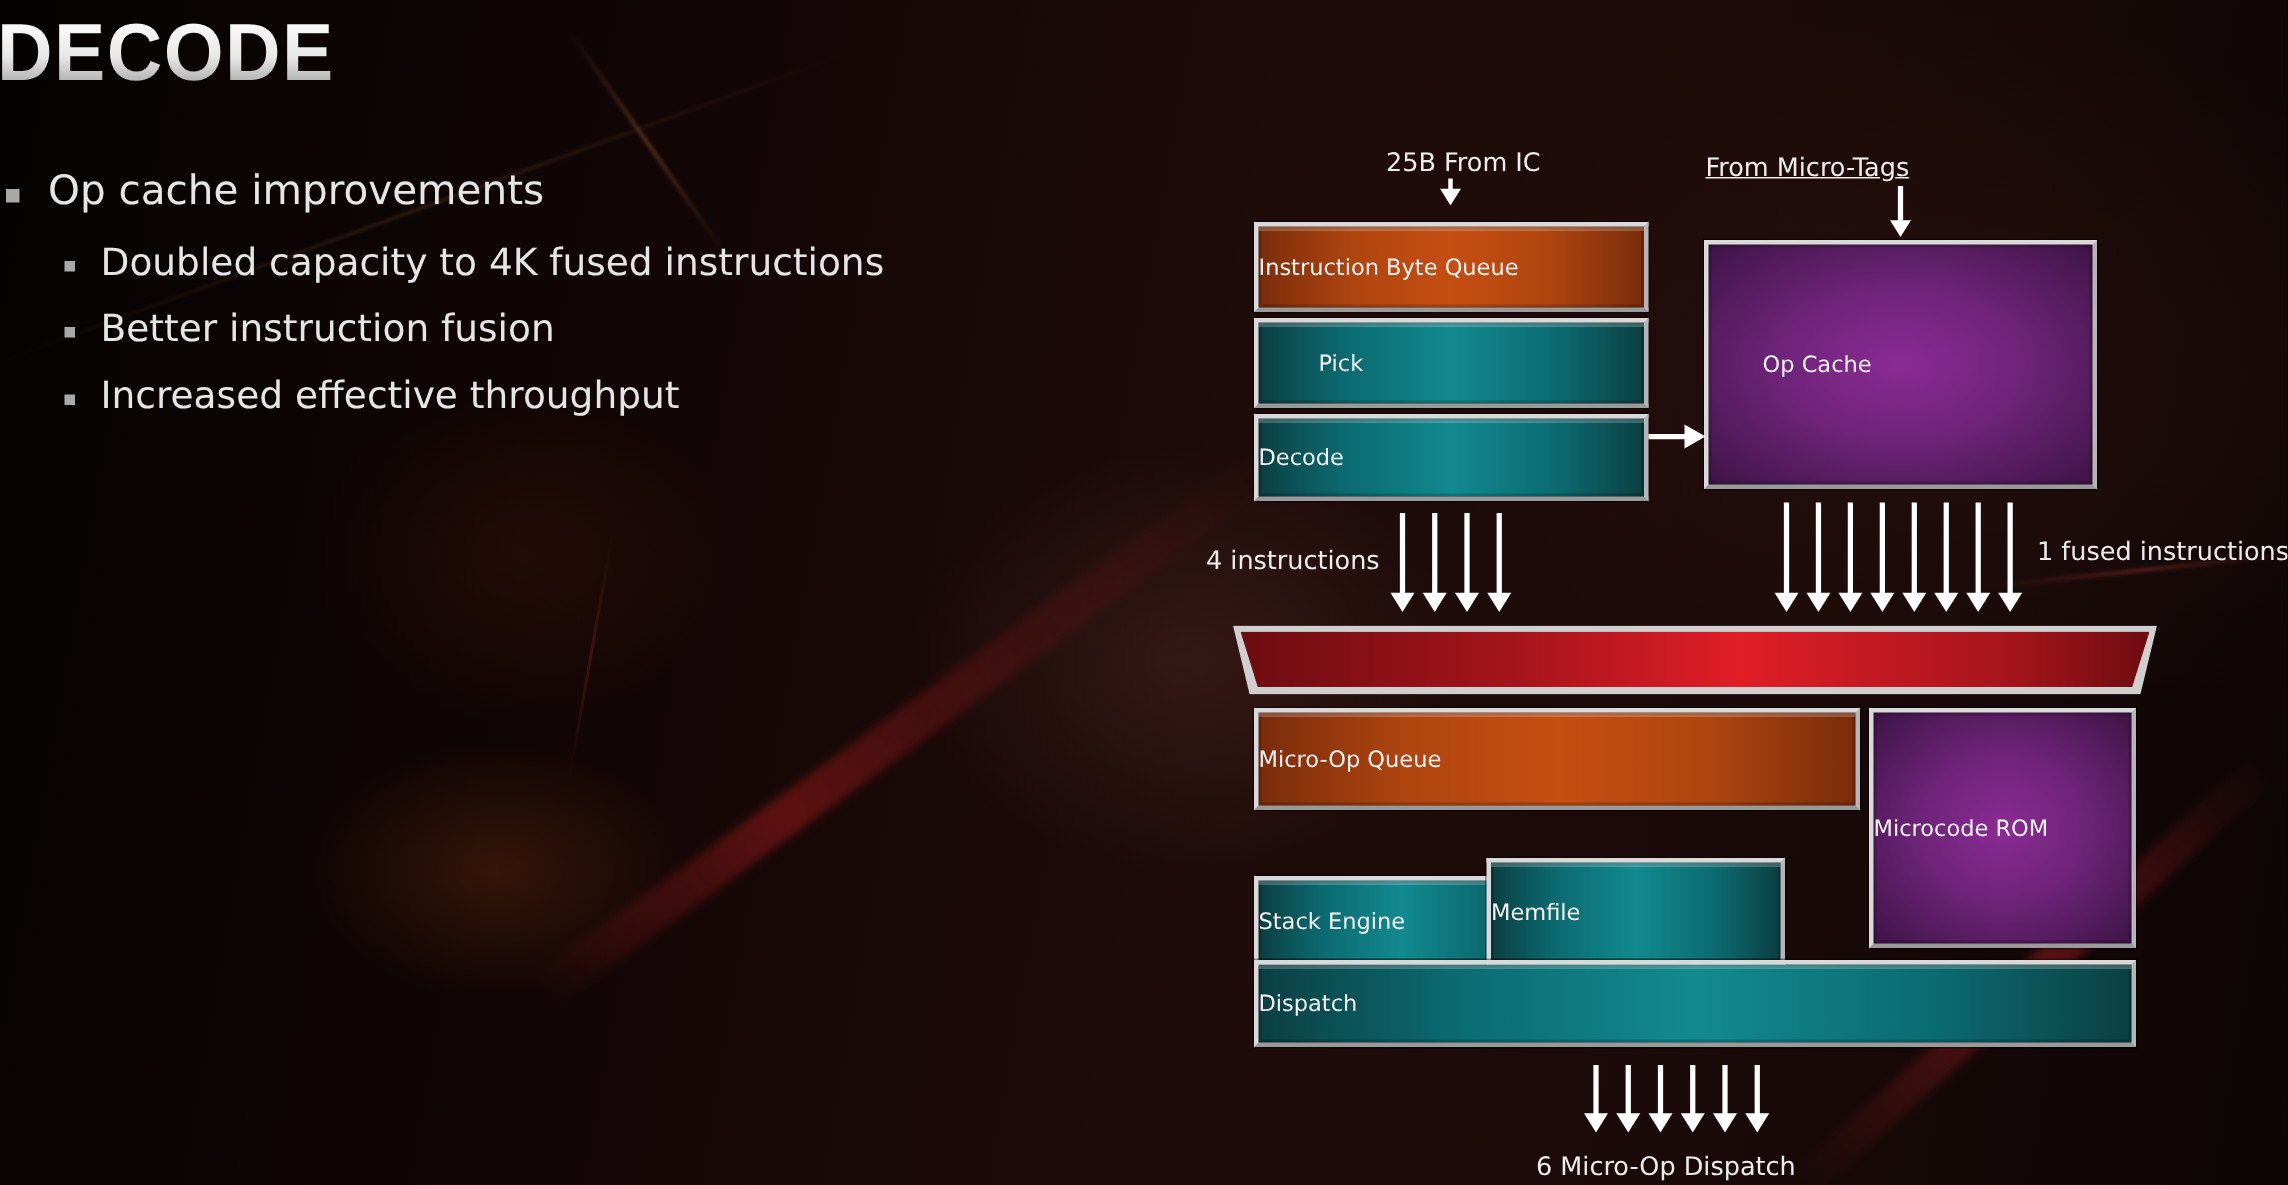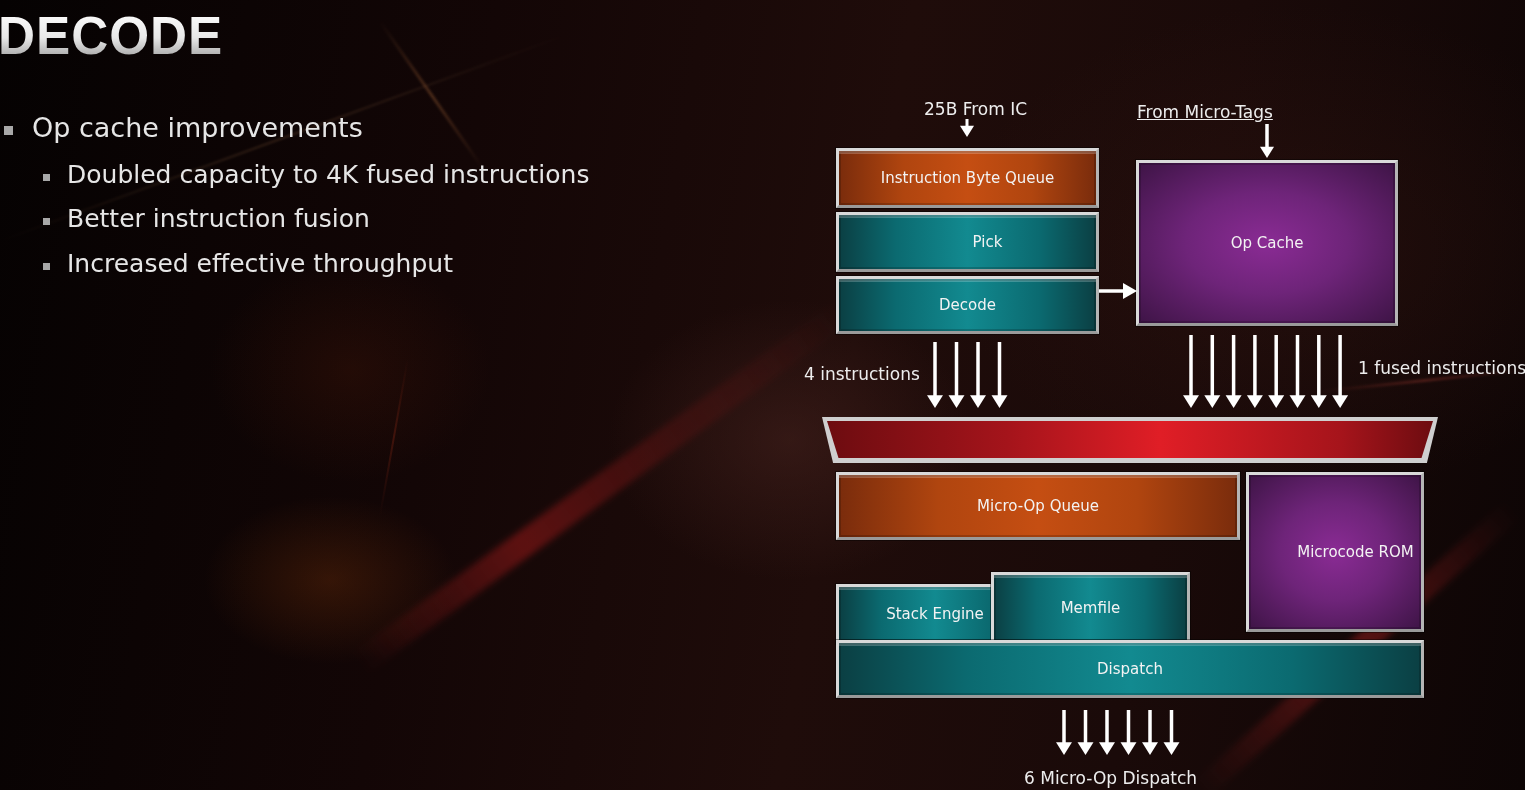--- a/index.html
+++ b/index.html
@@ -48,21 +48,21 @@
   .b1::before { content:""; position:absolute; left:-28px; top:14px; width:9px; height:9px; background:#a8a8a8; }
   .b2 { font-size:25px; left:37px;margin-left:30px; }
   .b2::before { content:""; position:absolute; left:-24px; top:14px; width:7px; height:7px; background:#a8a8a8; }
   .r1 { top:48px; } .r2 { top:92px; } .r3 { top:137px; }
 
   
   .box {
     position:absolute; box-sizing:border-box;
     border:3px solid #d9d9d9;
     border-bottom-color:#9a9a9a; border-right-color:#b5b5b5;
-    display:flex; align-items:center; justify-content:center;
+    display:flex; align-items:center; justify-content:flex-start;
     font-family:"DejaVu Sans", sans-serif; font-size:15px; color:#f3f3f3;
     box-shadow: inset 0 0 0 2px rgba(0,0,0,0.18), 0 0 0 1px rgba(0,0,0,0.4);
   }
   .orange { background: linear-gradient(90deg, #7a2c0c 0%, #b0450f 25%, #c54e12 50%, #b0450f 75%, #7a2c0c 100%); }
   .orange::after, .teal::after {
     content:""; position:absolute; left:0; right:0; top:0; height:3px; background:rgba(255,255,255,0.22);
   }
   .teal { background: linear-gradient(90deg, #0b3f43 0%, #0b6a70 22%, #128a90 50%, #0b6a70 78%, #0b3f43 100%); }
   .purple { background: radial-gradient(ellipse at center, #8a2b94 0%, #6e2479 45%, #3e1446 100%); }
 
@@ -109,32 +109,32 @@
 
 <div class="box orange" style="left:836px; top:148px; width:263px; height:60px;">
   <span>Instruction Byte Queue</span>
 </div>
 <div class="box teal" style="left:836px; top:212px; width:263px; height:60px;padding-left:40px;">
   <span>Pick</span>
 </div>
 <div class="box teal" style="left:836px; top:276px; width:263px; height:58px;">
   <span>Decode</span>
 </div>
-<div class="box purple" style="left:1136px; top:160px; width:262px; height:166px;">
+<div class="box purple" style="left:1136px; top:160px; width:262px; height:166px;padding-left:36px;">
   <span>Op Cache</span>
 </div>
 
 <div class="redbar">
   <div class="redbar-inner"></div>
 </div>
 
 <div class="box orange" style="left:836px; top:472px; width:404px; height:68px;">
   <span>Micro-Op Queue</span>
 </div>
-<div class="box purple" style="left:1246px; top:472px; width:178px; height:160px;padding-left:41px;">
+<div class="box purple" style="left:1246px; top:472px; width:178px; height:160px;">
   <span>Microcode ROM</span>
 </div>
 <div class="box teal" style="left:836px; top:584px; width:198px; height:60px;">
   <span>Stack Engine</span>
 </div>
 <div class="box teal" style="left:991px; top:572px; width:199px; height:72px;">
   <span>Memfile</span>
 </div>
 <div class="box teal" style="left:836px; top:640px; width:588px; height:58px;">
   <span>Dispatch</span>

